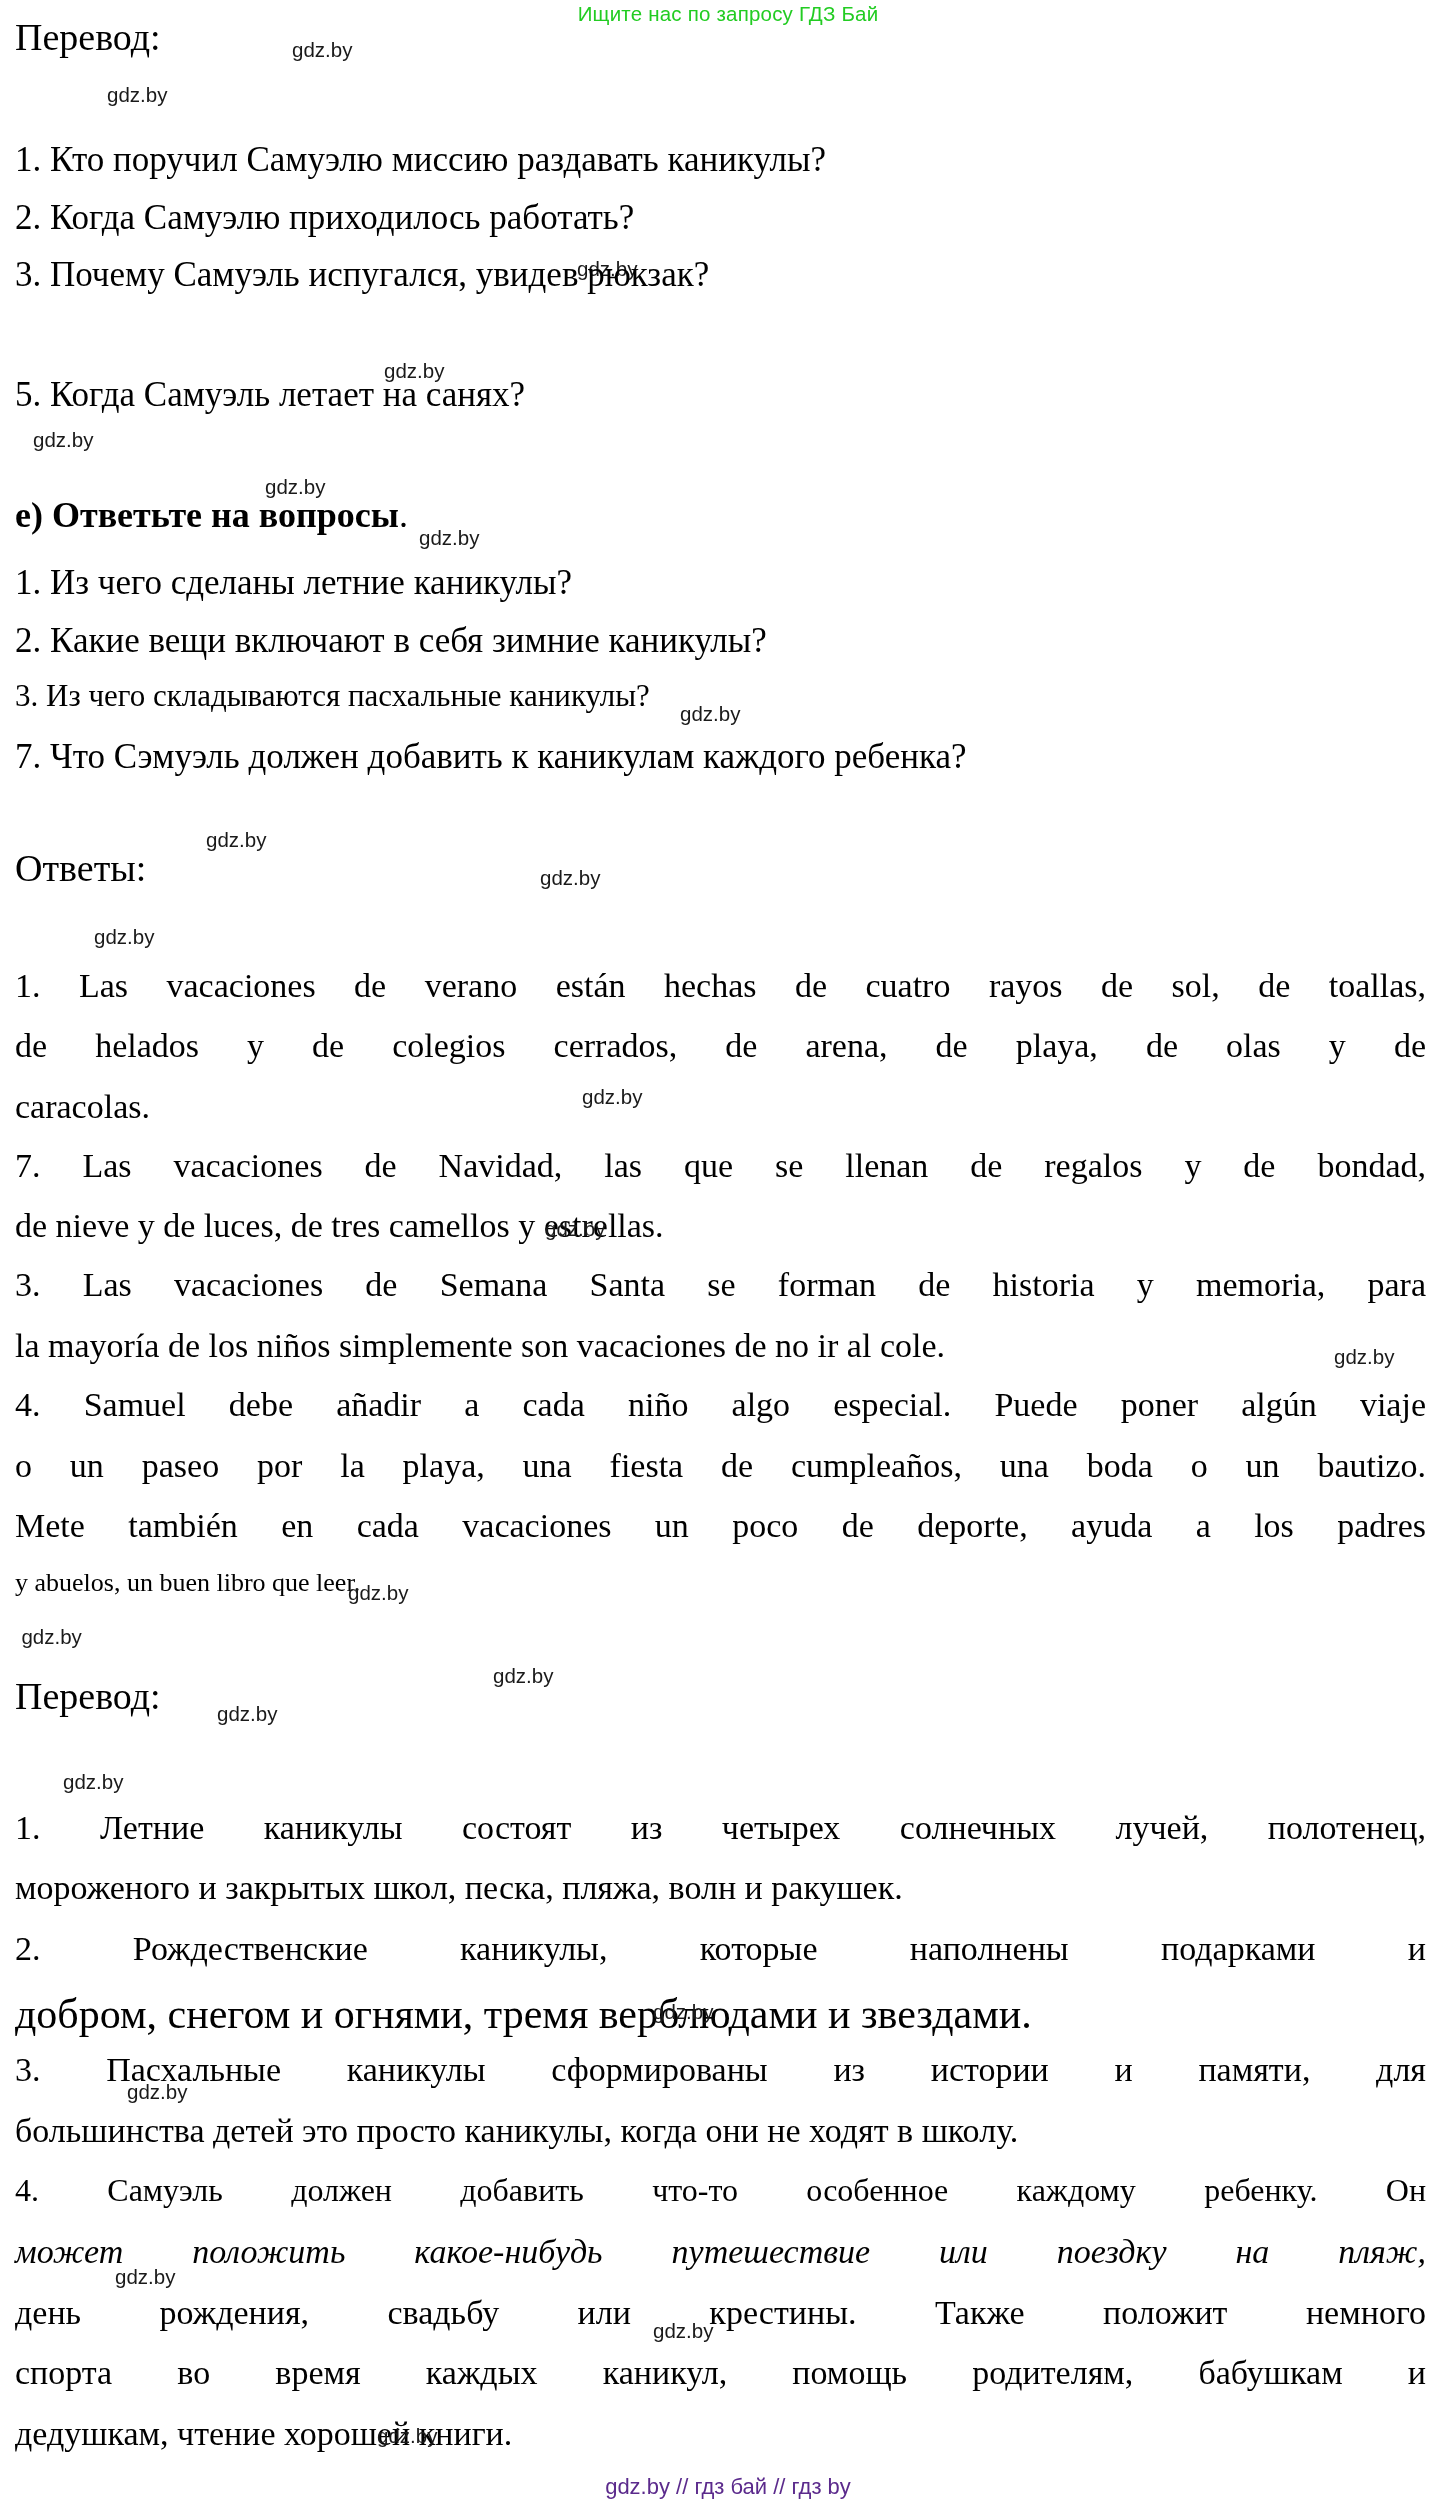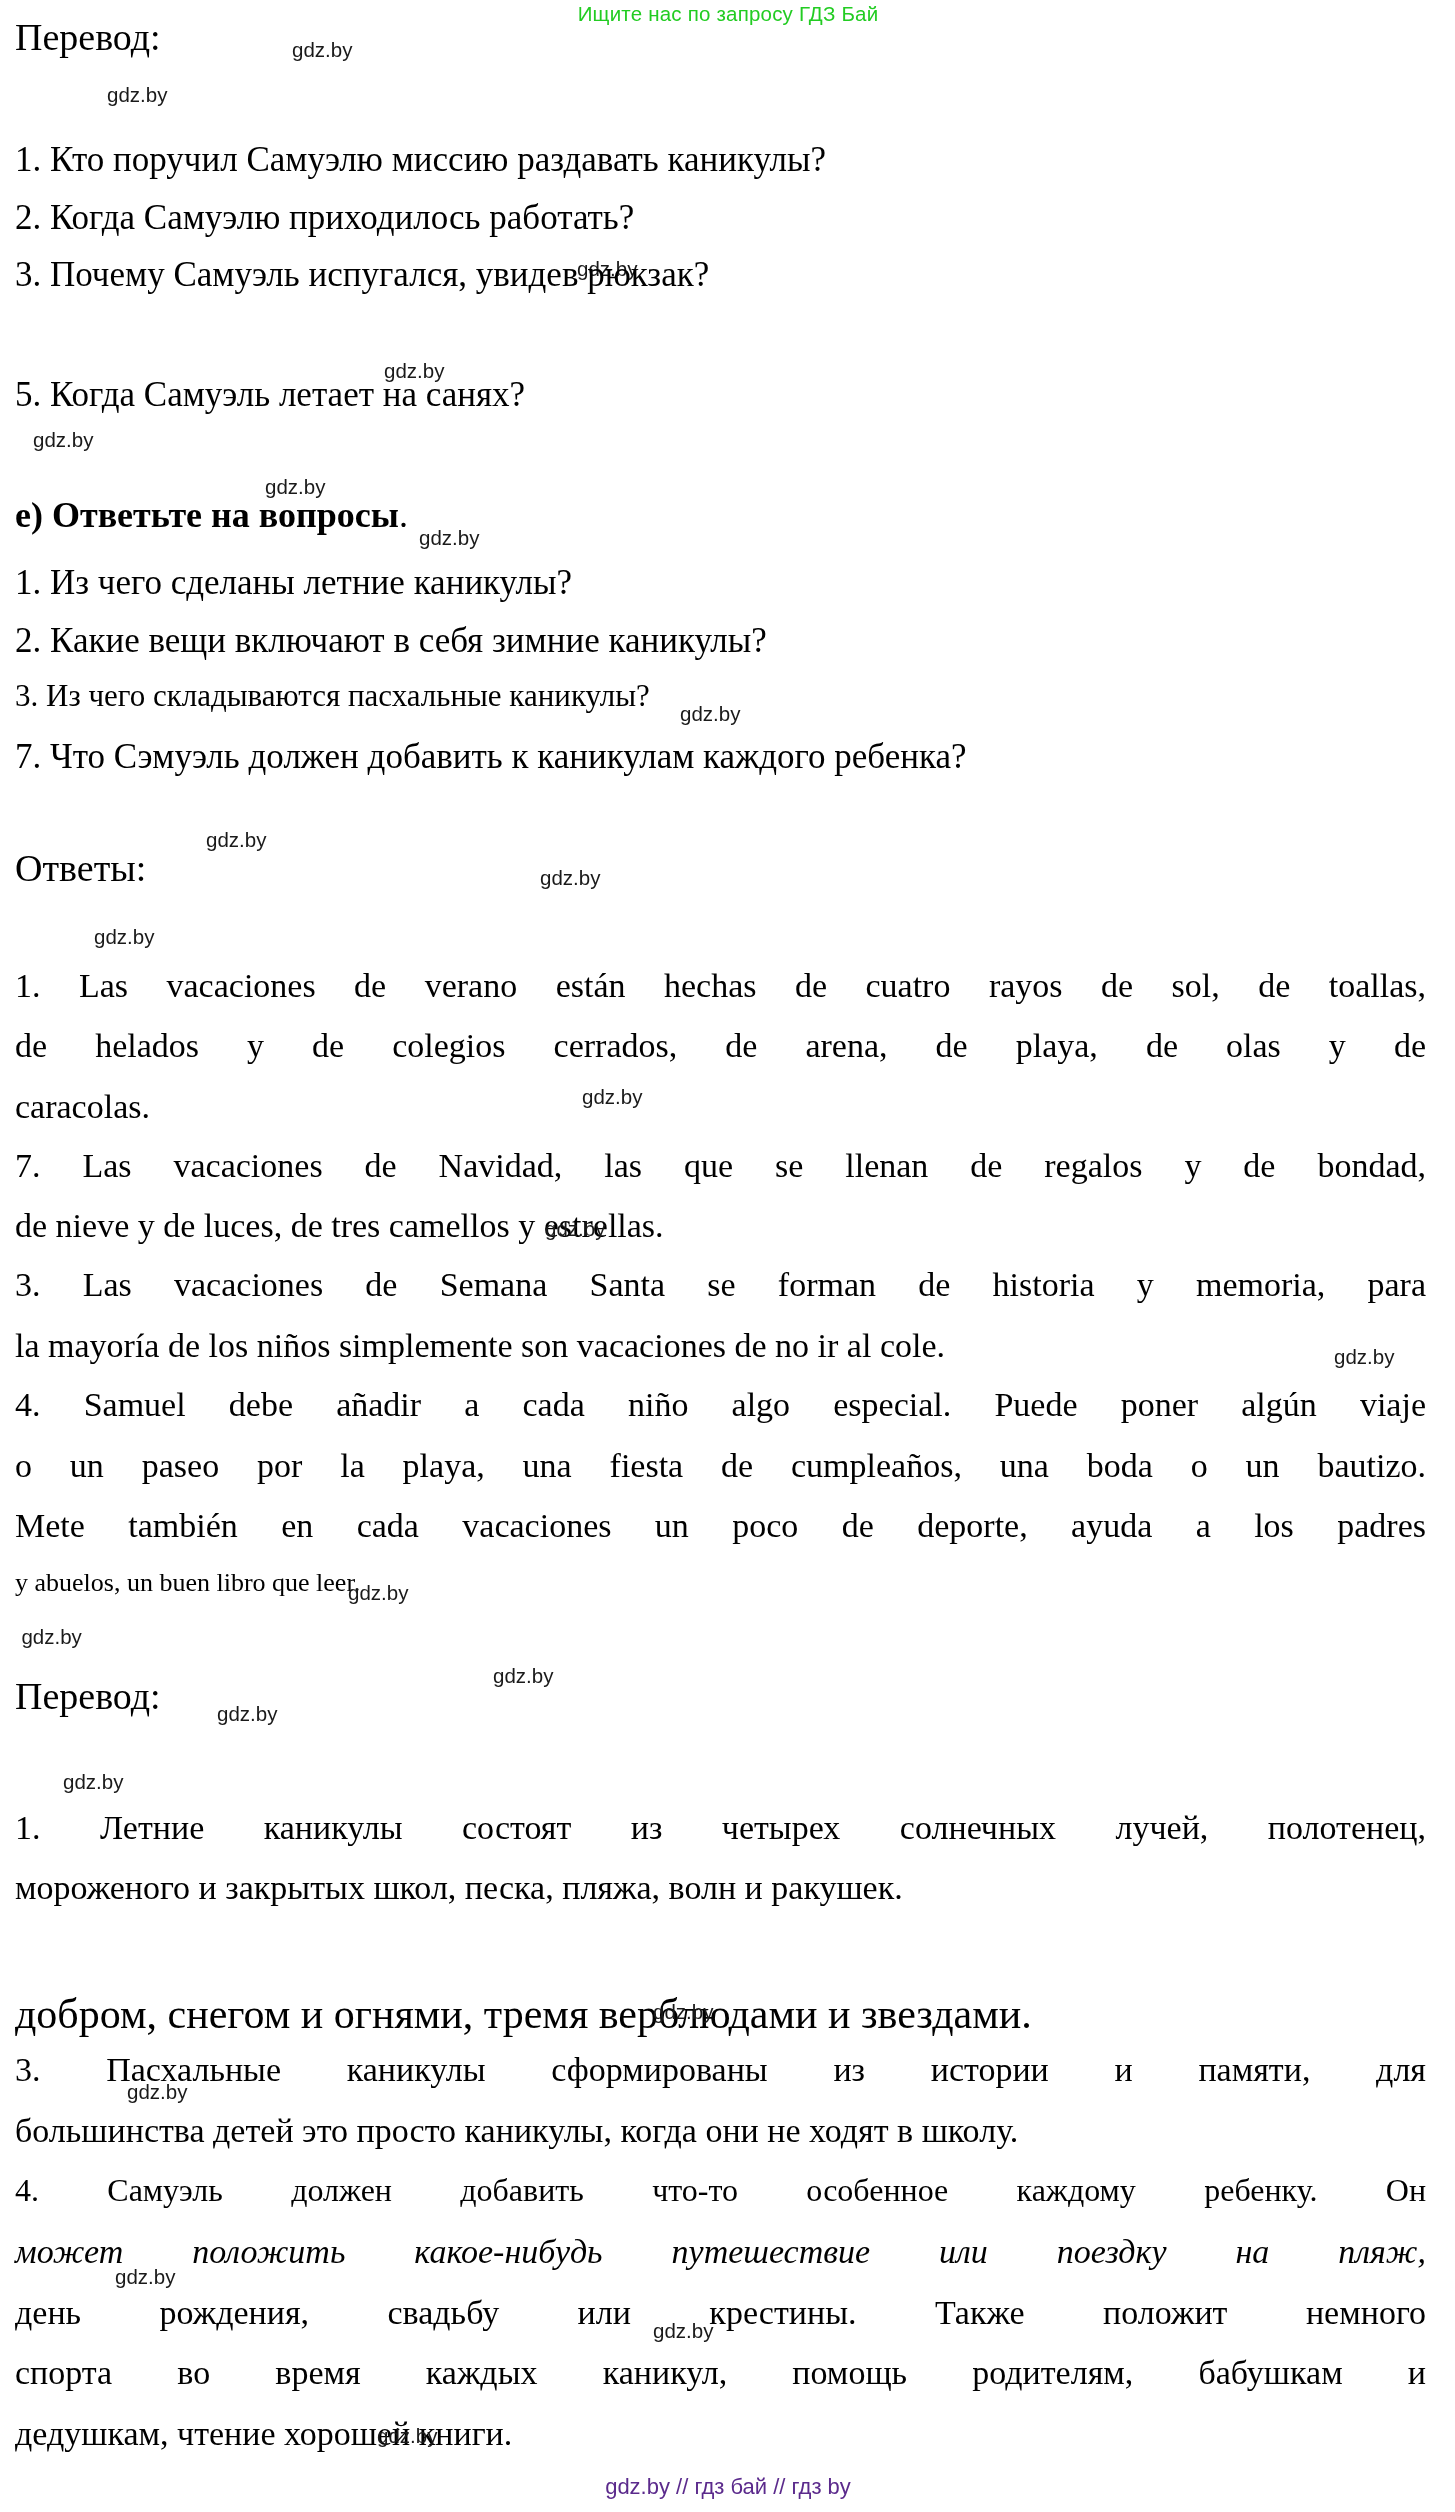--- a/index.html
+++ b/index.html
@@ -152,20 +152,21 @@
 
   <div class="wm" style="left: 21.4px; top: 1627px; font-size: 20.5px;">gdz.by</div>
   <div class="wm" style="left: 493px; top: 1666px; font-size: 20.5px;">gdz.by</div>
   <div class="txt heading" style="left: 15px; top: 1677px; font-size: 38px;">Перевод:</div>
   <div class="wm" style="left: 217px; top: 1704px; font-size: 20.5px;">gdz.by</div>
   <div class="wm" style="left: 63px; top: 1772px; font-size: 20.5px;">gdz.by</div>
 
   <div class="para j" style="left: 15px; top: 1811px; font-size: 34px;">1. Летние каникулы состоят из четырех солнечных лучей, полотенец,</div>
   <div class="para l" style="left: 15px; top: 1871px; font-size: 34px;">мороженого и закрытых школ, песка, пляжа, волн и ракушек.</div>
 
+  <div class="para j" style="left: 15px; top: 1932px; font-size: 34px;">2. Рождественские каникулы, которые наполнены подарками и</div>
   <div class="para l" style="left: 15px; top: 1993px; font-size: 42px;">добром, снегом и огнями, тремя верблюдами и звездами.</div>
   <div class="wm" style="left: 653px; top: 2002px; font-size: 20.5px;">gdz.by</div>
 
   <div class="para j" style="left: 15px; top: 2053px; font-size: 34px;">3. Пасхальные каникулы сформированы из истории и памяти, для</div>
   <div class="wm" style="left: 127px; top: 2082px; font-size: 20.5px;">gdz.by</div>
   <div class="para l" style="left: 15px; top: 2114px; font-size: 34px;">большинства детей это просто каникулы, когда они не ходят в школу.</div>
 
   <div class="para j" style="left: 15px; top: 2174px; font-size: 32px;">4. Самуэль должен добавить что-то особенное каждому ребенку. Он</div>
   <div class="para j" style="left: 15px; top: 2235px; font-size: 34px; font-style: italic;">может положить какое-нибудь путешествие или поездку на пляж,</div>
   <div class="wm" style="left: 115px; top: 2267px; font-size: 20.5px;">gdz.by</div>

